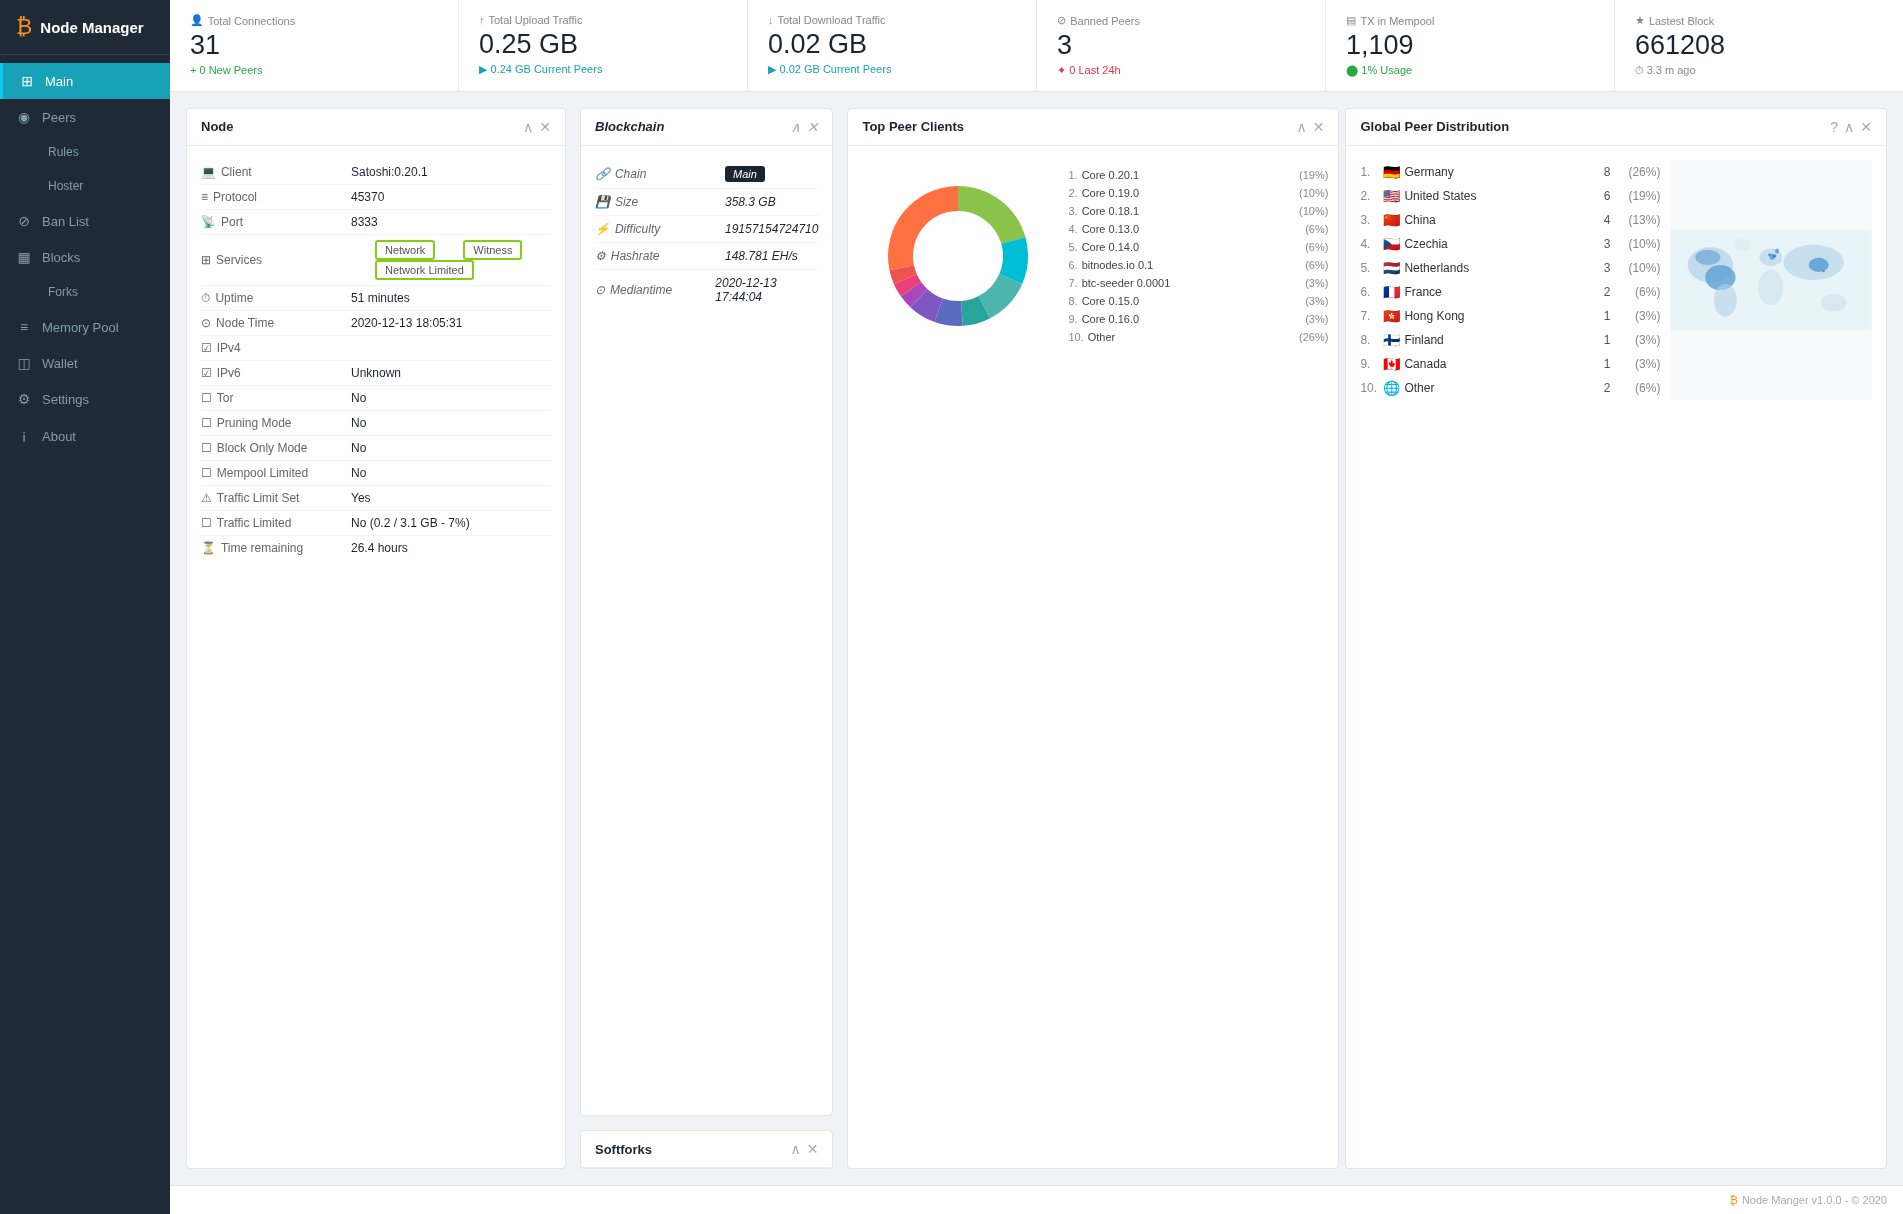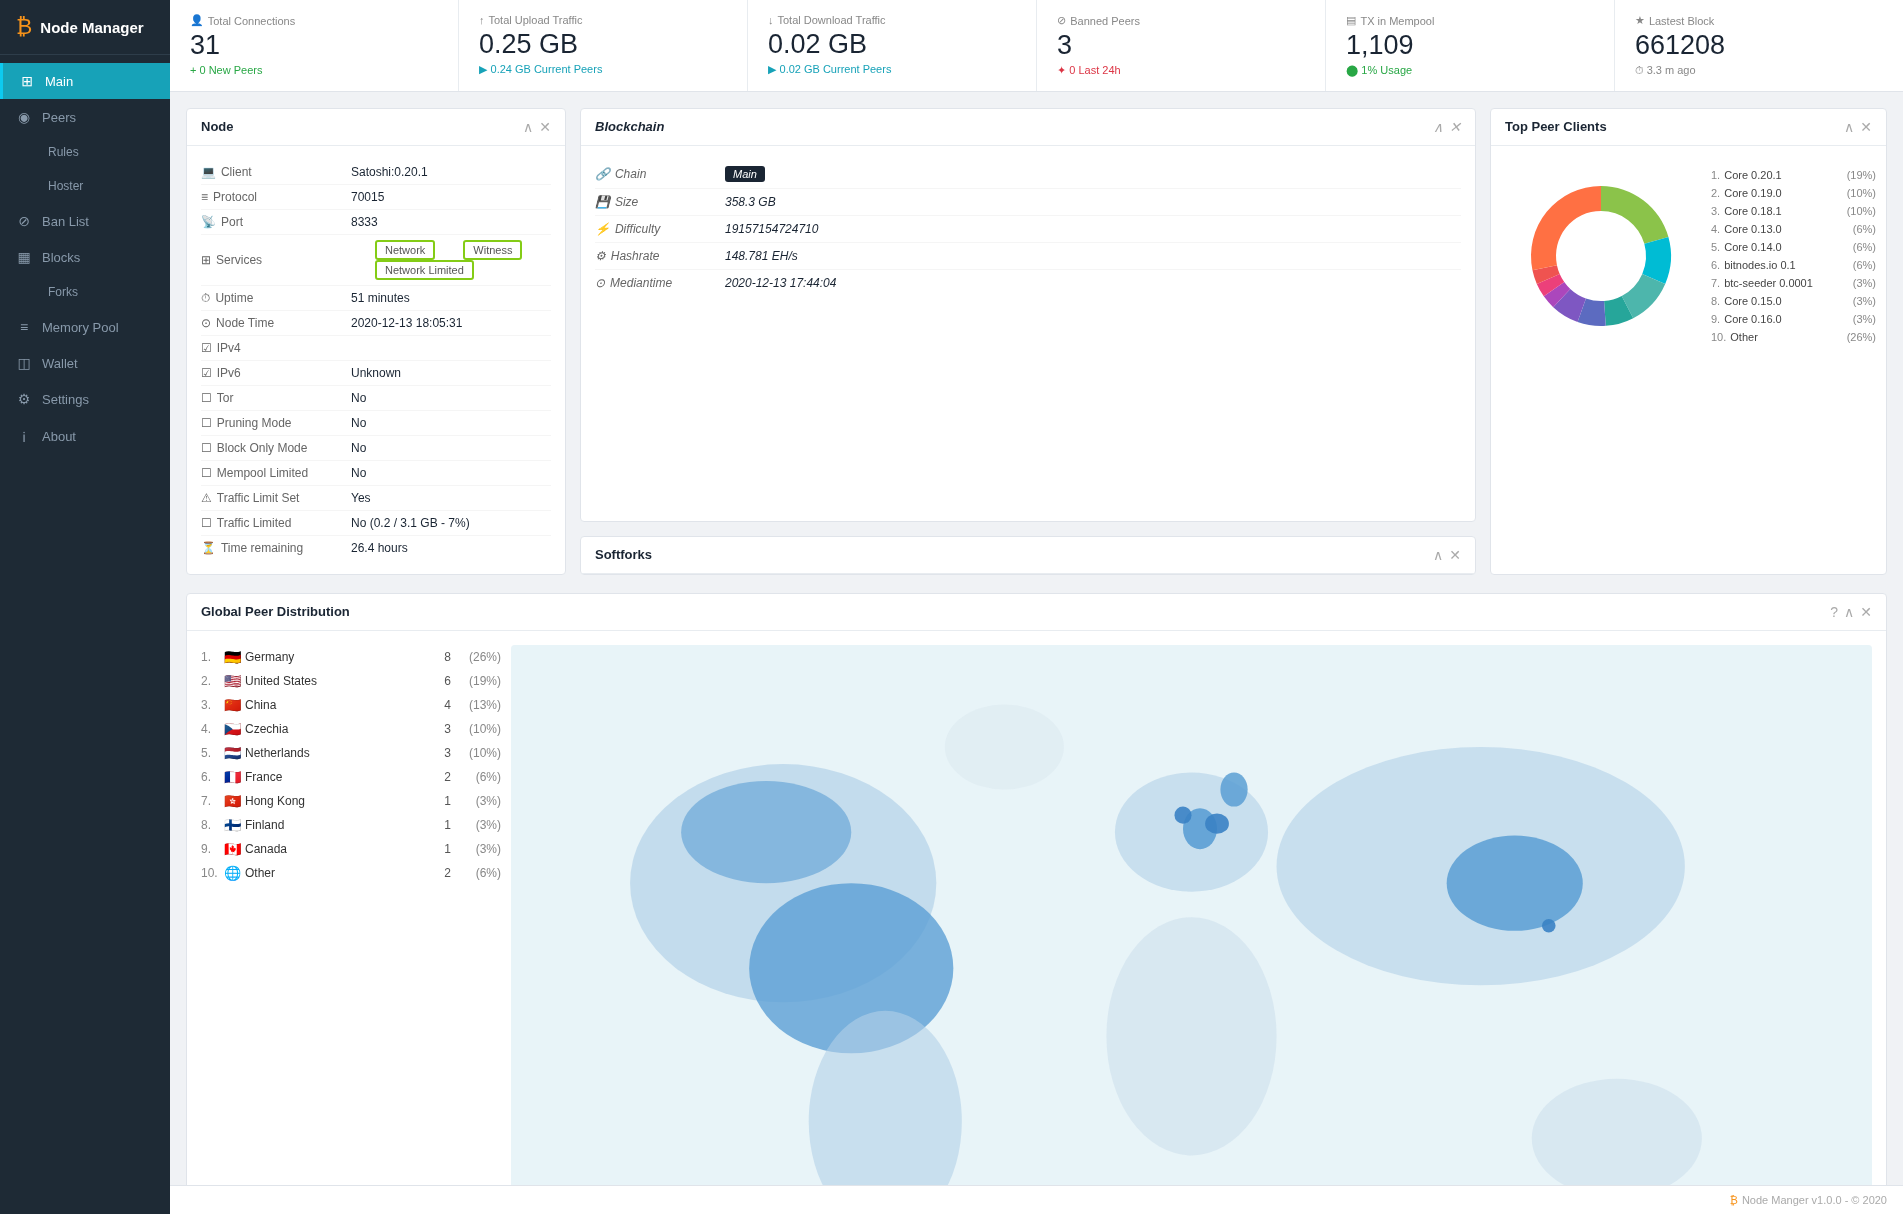--- a/index.html
+++ b/index.html
@@ -24,21 +24,21 @@
     .stat-card { flex: 1; padding: 14px 20px; border-right: 1px solid #e8ecf0; }
     .stat-card:last-child { border-right: none; }
     .stat-label { font-size: 11px; color: #888; display: flex; align-items: center; gap: 4px; margin-bottom: 4px; }
     .stat-value { font-size: 27px; font-weight: 300; color: #1a2533; line-height: 1.1; }
     .stat-sub { font-size: 11px; color: #888; margin-top: 3px; }
     .stat-sub.green { color: #28a745; }
     .stat-sub.red { color: #dc3545; }
     .stat-sub.blue { color: #17a2b8; }
 
     
-    .content { flex: 1; overflow-y: auto; padding: 16px; display: flex; flex-direction: column; gap: 18px; }
+    .content { flex: 1; overflow-y: auto; padding: 16px; display: flex; flex-direction: row; gap: 6px; }
 
     
     .panel-row { display: flex; gap: 14px; }
 
     
     .panel { background: #fff; border: 1px solid #e0e4ea; border-radius: 4px; }
     .panel-header { display: flex; align-items: center; justify-content: space-between; padding: 10px 14px; border-bottom: 1px solid #e8ecf0; }
     .panel-title { font-size: 13px; font-weight: 600; color: #1a2533; }
     .panel-controls { display: flex; gap: 6px; color: #aaa; font-size: 14px; cursor: pointer; }
     .panel-body { padding: 14px; }
@@ -54,21 +54,21 @@
     .badge-outline-dark { background: transparent; border: 2px solid #84cc16; color: #555; margin-left: 24px; }
 
     
     .blockchain-panel { flex: 1; font-style: italic; }
     .bc-row { display: flex; align-items: center; padding: 6px 0; border-bottom: 1px solid #f5f5f5; font-size: 12px; }
     .bc-row:last-child { border-bottom: none; }
     .bc-label { color: #666; width: 130px; display: flex; align-items: center; gap: 5px; }
     .bc-value { color: #1a2533; }
 
     
-    .peers-panel { width: 397px; flex-shrink: 0; }
+    .peers-panel { width: 492px; flex-shrink: 0; }
     .donut-container { display: flex; align-items: center; justify-content: space-between; padding: 10px; }
     .donut-svg { width: 200px; height: 200px; flex-shrink: 0; }
     .peer-list { flex: 1; padding-left: 10px; }
     .peer-item { display: flex; justify-content: space-between; padding: 3px 0; font-size: 11px; color: #444; }
     .peer-item .peer-rank { color: #888; margin-right: 4px; }
     .peer-pct { color: #888; }
     .no-data { color: #aaa; font-size: 12px; padding: 10px 0; }
 
     
     .peer-dist-panel { }
@@ -194,21 +194,21 @@
             <span>✕</span>
           </div>
         </div>
         <div class="panel-body" id="node-rows">
         <div class="node-row">
               <div class="node-label"><span>💻</span>Client</div>
               <div class="node-value">Satoshi:0.20.1</div>
             </div>
             <div class="node-row">
               <div class="node-label"><span>≡</span>Protocol</div>
-              <div class="node-value">70015</div>
+              <div class="node-value">45370</div>
             </div>
             <div class="node-row">
               <div class="node-label"><span>📡</span>Port</div>
               <div class="node-value">8333</div>
             </div>
             <div class="node-row">
               <div class="node-label"><span>⊞</span>Services</div>
               <div class="node-value"><span class="badge badge-outline-dark">Network</span><span class="badge badge-outline-dark">Witness</span><span class="badge badge-outline-dark">Network Limited</span></div>
             </div>
             <div class="node-row">

